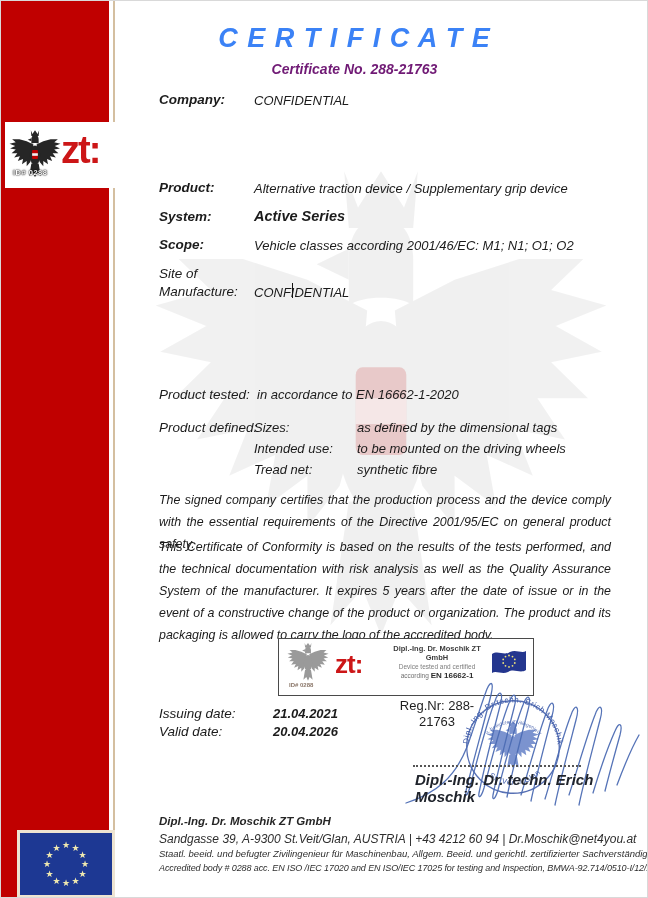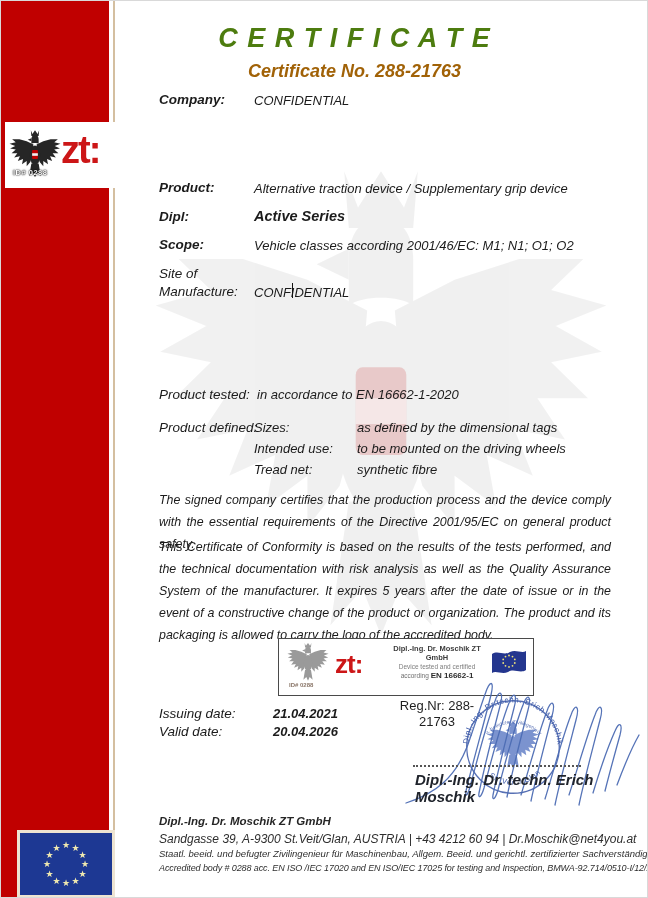--- a/index.html
+++ b/index.html
@@ -11,23 +11,23 @@
   .abs{position:absolute;}
   .red-band{left:0;top:0;width:108px;height:898px;background:#C00000;}
   .beige-line{left:112px;top:0;width:2px;height:898px;background:#D4BFA0;}
   .watermark{left:150px;top:160px;width:460px;height:490px;pointer-events:none;}
   .logo-box{left:4px;top:121px;width:110px;height:66px;background:#fff;}
   .logo-id{left:8px;top:46px;font-size:7.5px;font-weight:bold;font-style:normal;
     color:#fff;text-shadow:0 0 2px #000,0 0 1px #000;letter-spacing:.5px;}
   .zt-big{left:56px;top:7px;font-size:38px;font-weight:bold;font-style:normal;
     color:#CC1617;letter-spacing:-2px;}
   .title-col{left:95px;top:22px;width:517px;text-align:center;
-    font-size:27px;font-weight:bold;color:#4d7c0f;letter-spacing:1px;}
+    font-size:27px;font-weight:bold;color:#3b82f6;letter-spacing:1px;}
   .certno-col{left:95px;top:60px;width:517px;text-align:center;
-    font-size:18px;font-weight:bold;color:#a16207;}
+    font-size:14px;font-weight:bold;color:#701a75;}
   .lbl{font-size:13.5px;font-weight:bold;}
   .lbl2{font-size:13.5px;text-align:right;}
   .val{font-size:13px;}
   .val-bold{font-size:14.5px;font-weight:bold;}
   .para{width:452px;font-size:12.4px;line-height:22px;text-align:justify;}
   .stamp-box{left:277px;top:637px;width:254px;height:56px;background:#fff;
     border:1px solid #4a4a4a;font-style:normal;z-index:5;}
   .sb-id{left:10px;top:43px;font-size:6px;color:#8a7668;font-weight:bold;}
   .sb-zt{left:56px;top:10px;font-size:26px;font-weight:bold;color:#CC1617;letter-spacing:-1px;}
   .sb-text{left:106px;top:5px;width:104px;text-align:center;line-height:1.25;}
@@ -88,21 +88,21 @@
 
   <div class="abs title-col">C E R T I F I C A T E</div>
   <div class="abs certno-col">Certificate No. 288-21763</div>
 
   <span class="abs lbl" style="left:158px;top:91px">Company:</span>
   <span class="abs val" style="left:253px;top:92px">CONFIDENTIAL</span>
 
   <span class="abs lbl" style="left:158px;top:179px">Product:</span>
   <span class="abs val" style="left:253px;top:180px">Alternative traction device / Supplementary grip device</span>
 
-  <span class="abs lbl" style="left:158px;top:208px">Dipl:</span>
+  <span class="abs lbl" style="left:158px;top:208px">System:</span>
   <span class="abs val-bold" style="left:253px;top:207px">Active Series</span>
 
   <span class="abs lbl" style="left:158px;top:236px">Scope:</span>
   <span class="abs val" style="left:253px;top:237px">Vehicle classes according 2001/46/EC: M1; N1; O1; O2</span>
 
   <span class="abs lbl2" style="left:158px;top:265px">Site of</span>
   <span class="abs lbl2" style="left:158px;top:283px">Manufacture:</span>
   <span class="abs val" style="left:253px;top:284px">CONFIDENTIAL</span>
   <div class="abs caret"></div>
 

